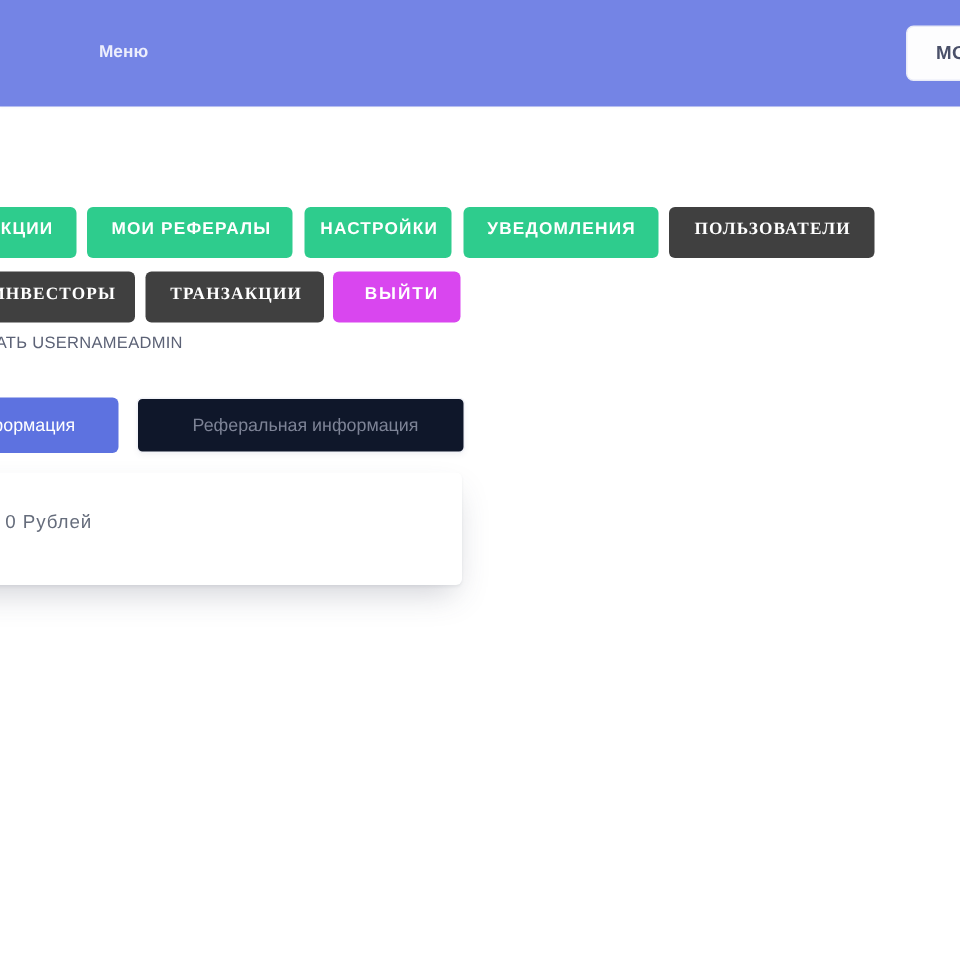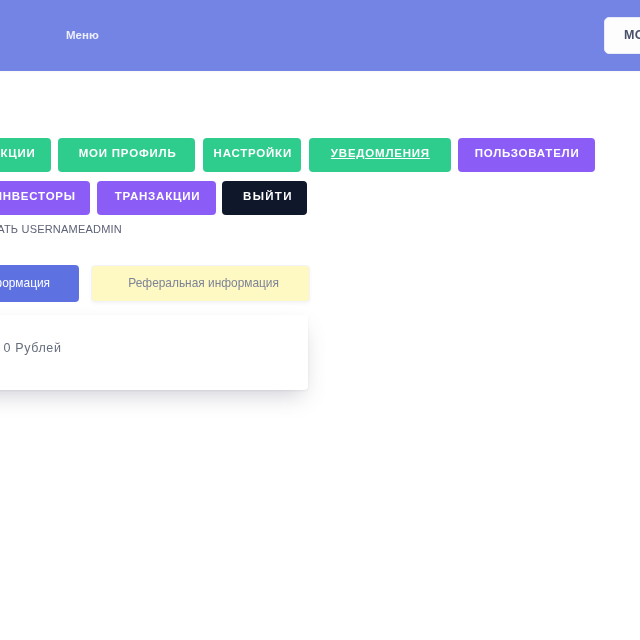--- a/index.html
+++ b/index.html
@@ -17,64 +17,64 @@
     background:#fdfdfe;border:1px solid #e9ebf7;border-radius:5px;
     padding:0 19px;font-size:12.5px;font-weight:700;color:#4a5069;letter-spacing:.3px;
     line-height:35px;white-space:nowrap;}
 
   
   .btnwrap{position:absolute;left:-65.3px;top:137.5px;width:760px;}
   .btn{display:inline-block;box-sizing:border-box;border:0;border-radius:4px;color:#fff;
        font-weight:700;font-size:11.5px;letter-spacing:.78px;padding:0;height:34.4px;text-align:center;text-indent:1.4px;
        line-height:31.6px;margin:0 7.6px 9.2px 0;white-space:nowrap;vertical-align:top;}
   .btn.green{background:#2ecc8d;}
-  .btn.blue{background:#8b5cf6;}
-  .btn.red{background:#0f172a;text-indent:6.6px;letter-spacing:1.3px;}
+  .btn.blue{background:#404040;font-family:Liberation Serif, serif;}
+  .btn.red{background:#d946ef;text-indent:6.6px;letter-spacing:1.3px;}
   
   .btnwrap .btn:nth-child(1){width:116.0px;text-indent:0.2px;}
   .btnwrap .btn:nth-child(2){width:137.2px;}
   .btnwrap .btn:nth-child(3){width:98px;}
-  .btnwrap .btn:nth-child(4){width:142px;text-decoration:underline;}
+  .btnwrap .btn:nth-child(4){width:130.0px;}
   .btnwrap .btn:nth-child(5){width:136.3px;}
   .btnwrap .btn:nth-child(6){width:155.2px;}
   .btnwrap .btn:nth-child(7){width:118.6px;}
   .btnwrap .btn:nth-child(8){width:85.5px;margin-left:-1.8px;}
 
   
   .welcome{position:absolute;left:-104px;top:223.5px;color:#5c6276;font-size:11px;
            letter-spacing:0.2px;line-height:11px;white-space:nowrap;}
 
   
   .tabs{position:absolute;left:-93.3px;top:264.5px;white-space:nowrap;}
   .tab{display:inline-block;box-sizing:border-box;height:37px;line-height:37px;
        border-radius:4px;font-size:11.9px;margin-right:12.4px;
        white-space:nowrap;vertical-align:top;}
   .tab.active{padding:0 28.9px;background:#5d72e0;color:#fff;}
-  .tab.idle{padding:0 30.4px 0 36px;background:#fef9c3;color:#7d8396;
+  .tab.idle{padding:0 30.4px 0 36px;background:#0f172a;color:#7d8396;
             border:1px solid #f2f3f8;line-height:35px;
             box-shadow:0 2px 4px -1px rgba(70,74,95,.07);}
 
   
   .card{position:absolute;left:-65.3px;top:314.6px;width:373px;height:75px;background:#fff;
         border-radius:4px;box-shadow:0 10px 22px -5px rgba(70,74,95,.26),0 1px 2px rgba(70,74,95,.08);}
   .card-text{position:absolute;left:14.4px;top:27.4px;font-size:12.5px;color:#666d7c;
              letter-spacing:.62px;line-height:12px;white-space:nowrap;}
 </style>
 </head>
 <body>
 
 <div class="viewport">
  <div class="page">
 
   <div class="navbar">
     <span class="nav-menu">Меню</span>
     <span class="profile-btn">МОЙ ПРОФИЛЬ</span>
   </div>
 
-  <div class="btnwrap"><span class="btn green">ТРАНЗАКЦИИ</span><span class="btn green">МОИ ПРОФИЛЬ</span><span class="btn green">НАСТРОЙКИ</span><span class="btn green">УВЕДОМЛЕНИЯ</span><span class="btn blue">ПОЛЬЗОВАТЕЛИ</span><span class="btn blue">НАШИ ИНВЕСТОРЫ</span><span class="btn blue">ТРАНЗАКЦИИ</span><span class="btn red">ВЫЙТИ</span></div>
+  <div class="btnwrap"><span class="btn green">ТРАНЗАКЦИИ</span><span class="btn green">МОИ РЕФЕРАЛЫ</span><span class="btn green">НАСТРОЙКИ</span><span class="btn green">УВЕДОМЛЕНИЯ</span><span class="btn blue">ПОЛЬЗОВАТЕЛИ</span><span class="btn blue">НАШИ ИНВЕСТОРЫ</span><span class="btn blue">ТРАНЗАКЦИИ</span><span class="btn red">ВЫЙТИ</span></div>
 
   <div class="welcome">ДОБРО ПОЖАЛОВАТЬ USERNAMEADMIN</div>
 
   <div class="tabs"><span class="tab active">Личная информация</span><span class="tab idle">Реферальная информация</span></div>
 
   <div class="card">
     <div class="card-text">Баланс: 0 Рублей</div>
   </div>
 
  </div>

